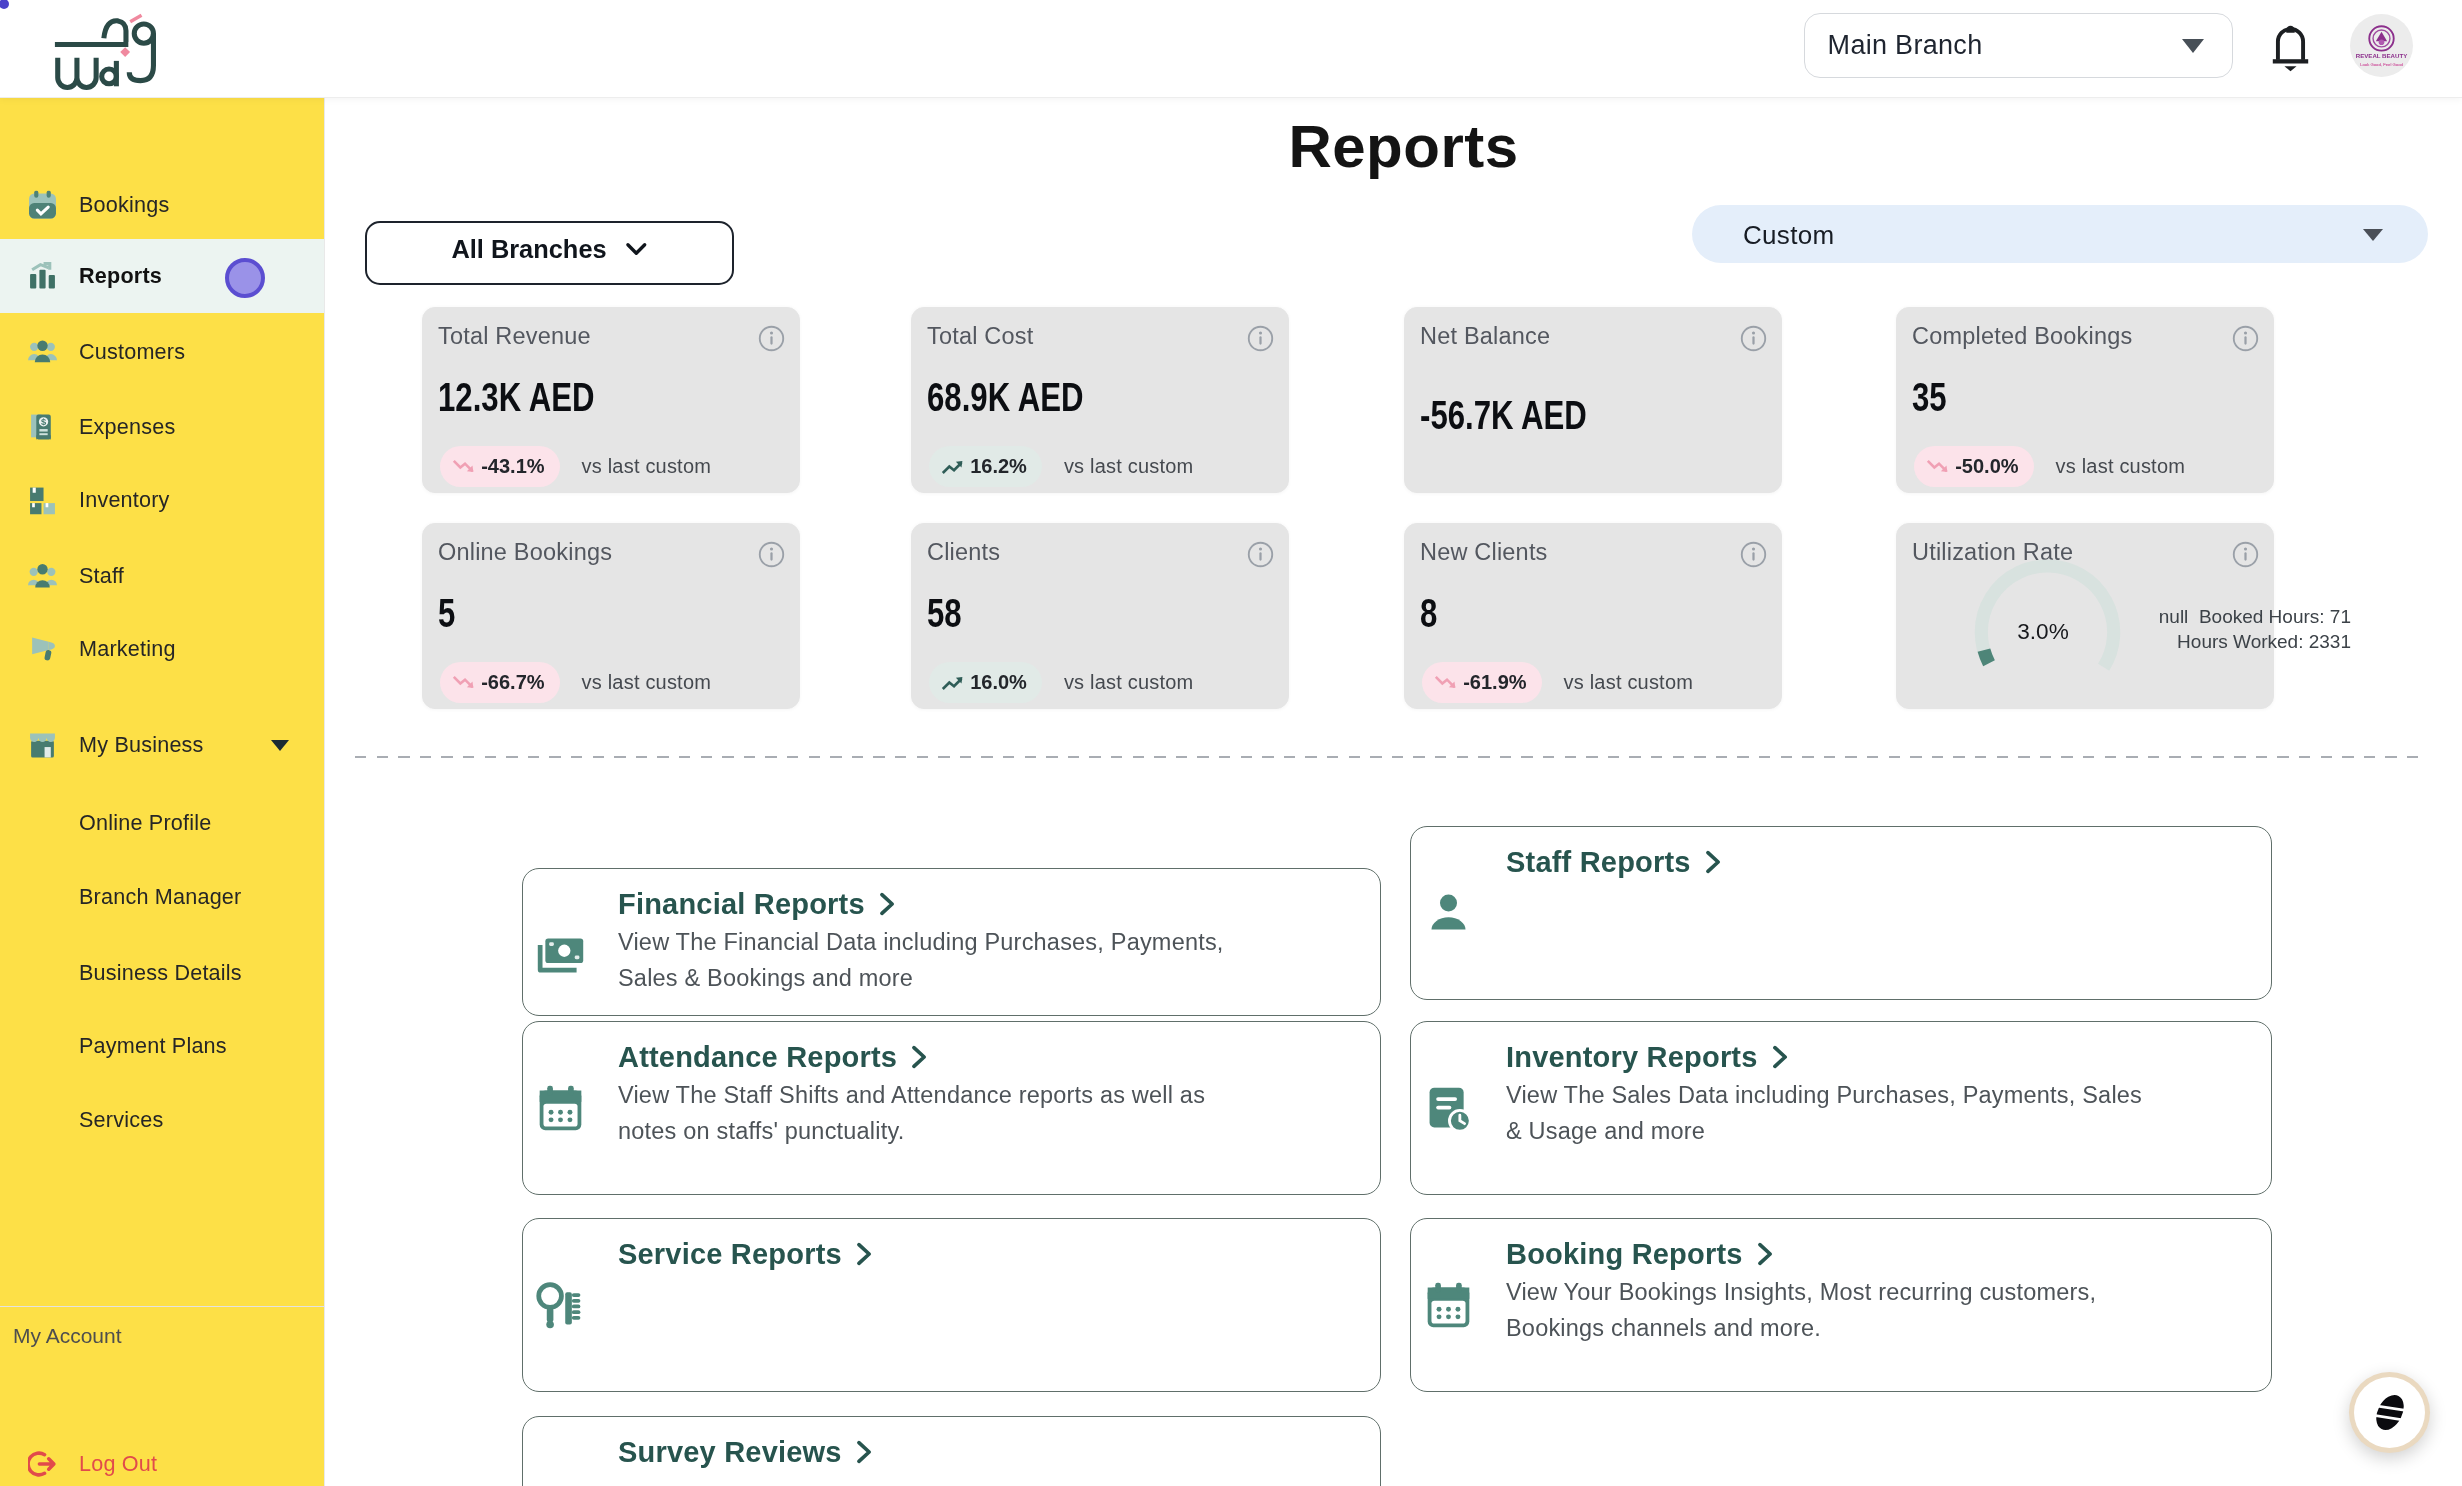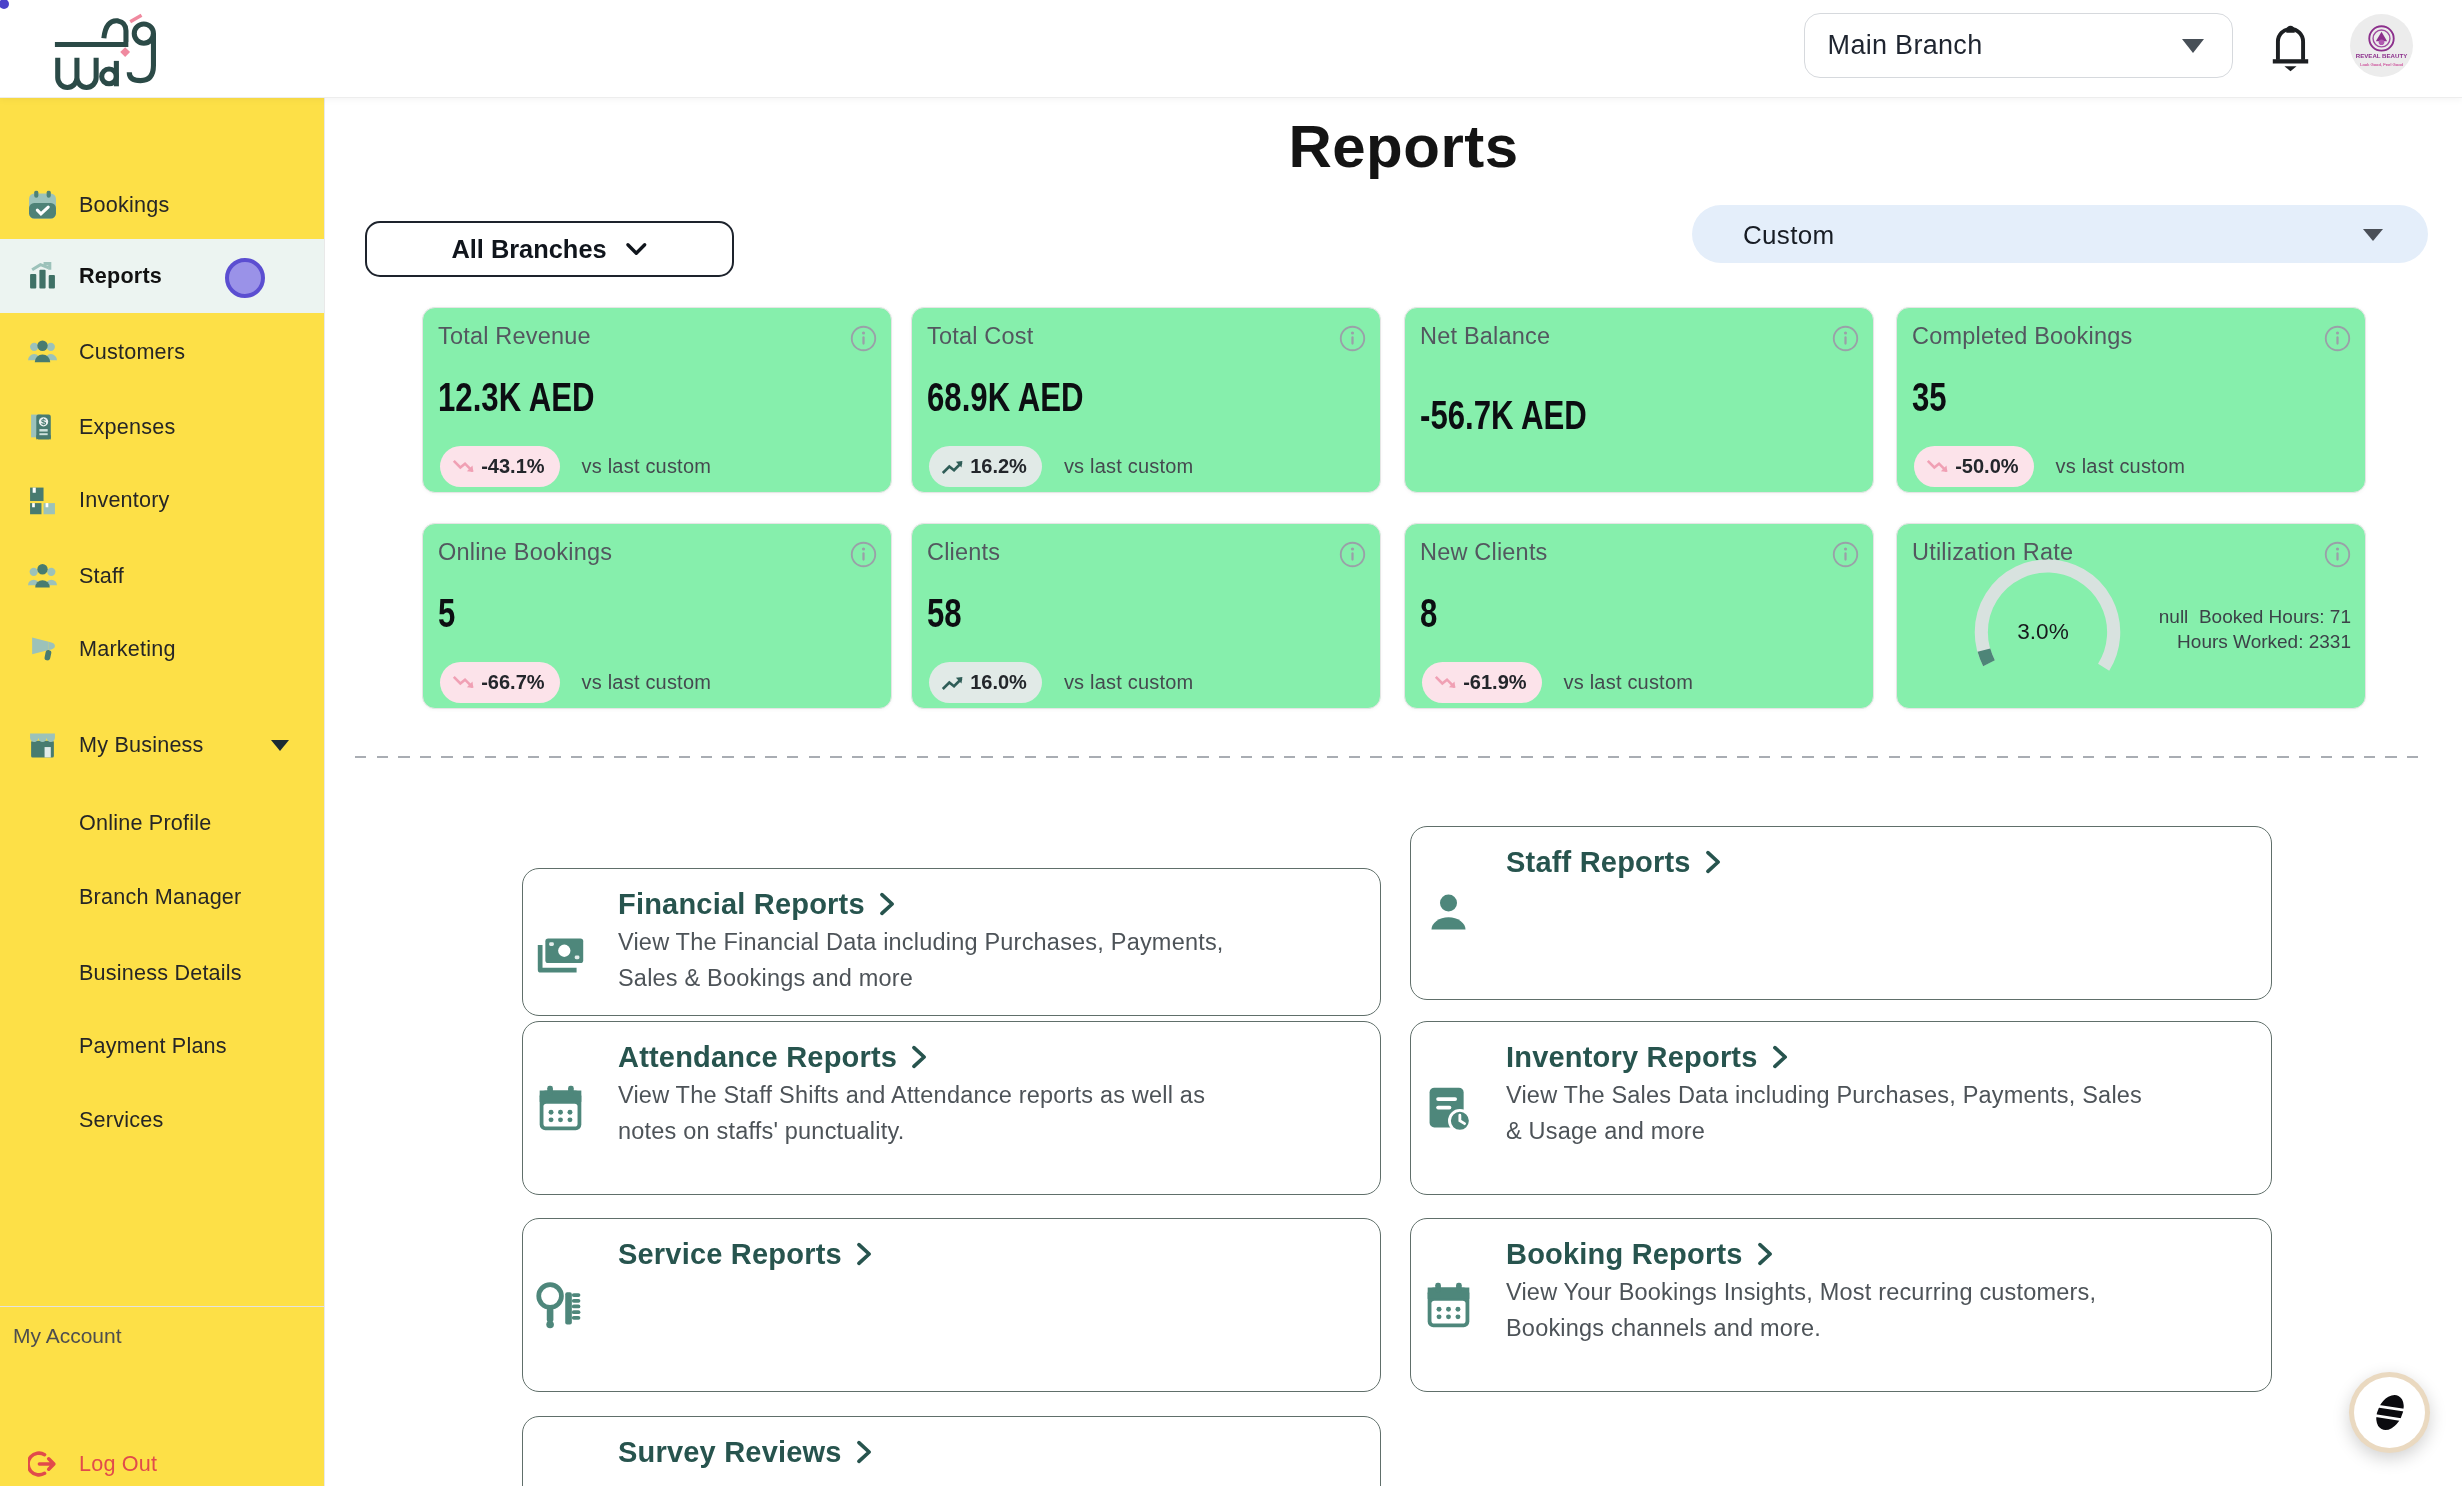--- a/index.html
+++ b/index.html
@@ -18,25 +18,25 @@
   .nav .tx { position:absolute; left:79px; top:50%; transform:translateY(-50%); font-size:21.6px; font-weight:500; color:#262626; letter-spacing:0.2px; }
   .nav.active { background:#ecf4f1; }
   .nav.active .tx { font-weight:700; color:#111; }
   .sub { position:absolute; left:79px; transform:translateY(-50%); font-size:21.6px; font-weight:400; color:#262626; letter-spacing:0.2px; }
   #mybiz-tri { position:absolute; left:271px; top:50%; margin-top:-4.7px; width:0; height:0; border-left:9.4px solid transparent; border-right:9.4px solid transparent; border-top:11.3px solid #1c2b33; }
   #pcircle { position:absolute; left:225px; top:160px; width:40px; height:40px; border-radius:50%; background:#9a92e8; border:4.7px solid #5b4ed1; }
   #sb-divider { position:absolute; left:0px; top:1208px; width:324px; height:0.9px; background:#e3e3e3; }
   #myaccount { position:absolute; left:13px; top:1226px; font-size:21px; color:#4e4e4e; font-weight:400; }
   
   #title { position:absolute; left:335px; top:112px; width:2137px; text-align:center; font-size:60px; font-weight:600; color:#141414; letter-spacing:0.5px; }
-  #allbranches { position:absolute; left:365px; top:221px; width:369px; height:56px; border:2.4px solid #1d232c; border-radius:15px; background:#fff; text-align:center; line-height:53px; font-size:25.4px; font-weight:600; color:#10151c; }
+  #allbranches { position:absolute; left:365px; top:221px; width:369px; height:64px; border:2.4px solid #1d232c; border-radius:15px; background:#fff; text-align:center; line-height:53px; font-size:25.4px; font-weight:600; color:#10151c; }
   #custom { position:absolute; left:1692px; top:205px; width:736px; height:58px; border-radius:29px; background:#e4eefa; }
   #custom .t { position:absolute; left:51px; top:15px; font-size:26px; color:#171c24; letter-spacing:0.3px; }
   #custom .tri { position:absolute; right:45px; top:23.5px; width:0; height:0; border-left:10.3px solid transparent; border-right:10.3px solid transparent; border-top:12.2px solid #4a4f57; }
-  .scard { position:absolute; width:470px; height:186px; background:#86efac; border:1.9px solid #e5e5e5; border-radius:13px; box-shadow:0 0.9px 3.8px rgba(0,0,0,0.04); }
+  .scard { position:absolute; width:378px; height:186px; background:#e5e5e5; border:1.9px solid #e5e5e5; border-radius:13px; box-shadow:0 0.9px 3.8px rgba(0,0,0,0.04); }
   .scard .st { position:absolute; left:15px; top:15px; font-size:23.5px; color:#53575f; letter-spacing:0.2px; }
   .scard .info { position:absolute; right:14px; top:17px; }
   .scard .val { position:absolute; left:15px; top:83px; font-size:41px; font-weight:700; color:#0c0e12; letter-spacing:0; transform:scaleX(0.76); transform-origin:0 50%; white-space:nowrap; }
   .scard .brow { position:absolute; left:17px; top:138px; height:41px; display:flex; align-items:center; }
   .badge { display:inline-flex; align-items:center; height:41px; border-radius:21px; padding:0 15px 0 11.3px; font-size:20px; font-weight:700; color:#23262b; }
   .badge.down { background:#fce3ea; }
   .badge.up { background:#e1eae7; }
   .badge svg { margin-right:1.9px; }
   .vslast { font-size:20px; color:#45494f; margin-left:22px; letter-spacing:0.2px; }
   #dashsep { position:absolute; left:355px; top:756px; width:2070px; height:1.9px; background:repeating-linear-gradient(90deg,#a9adb3 0 11.3px,transparent 11.3px 21.6px); }

